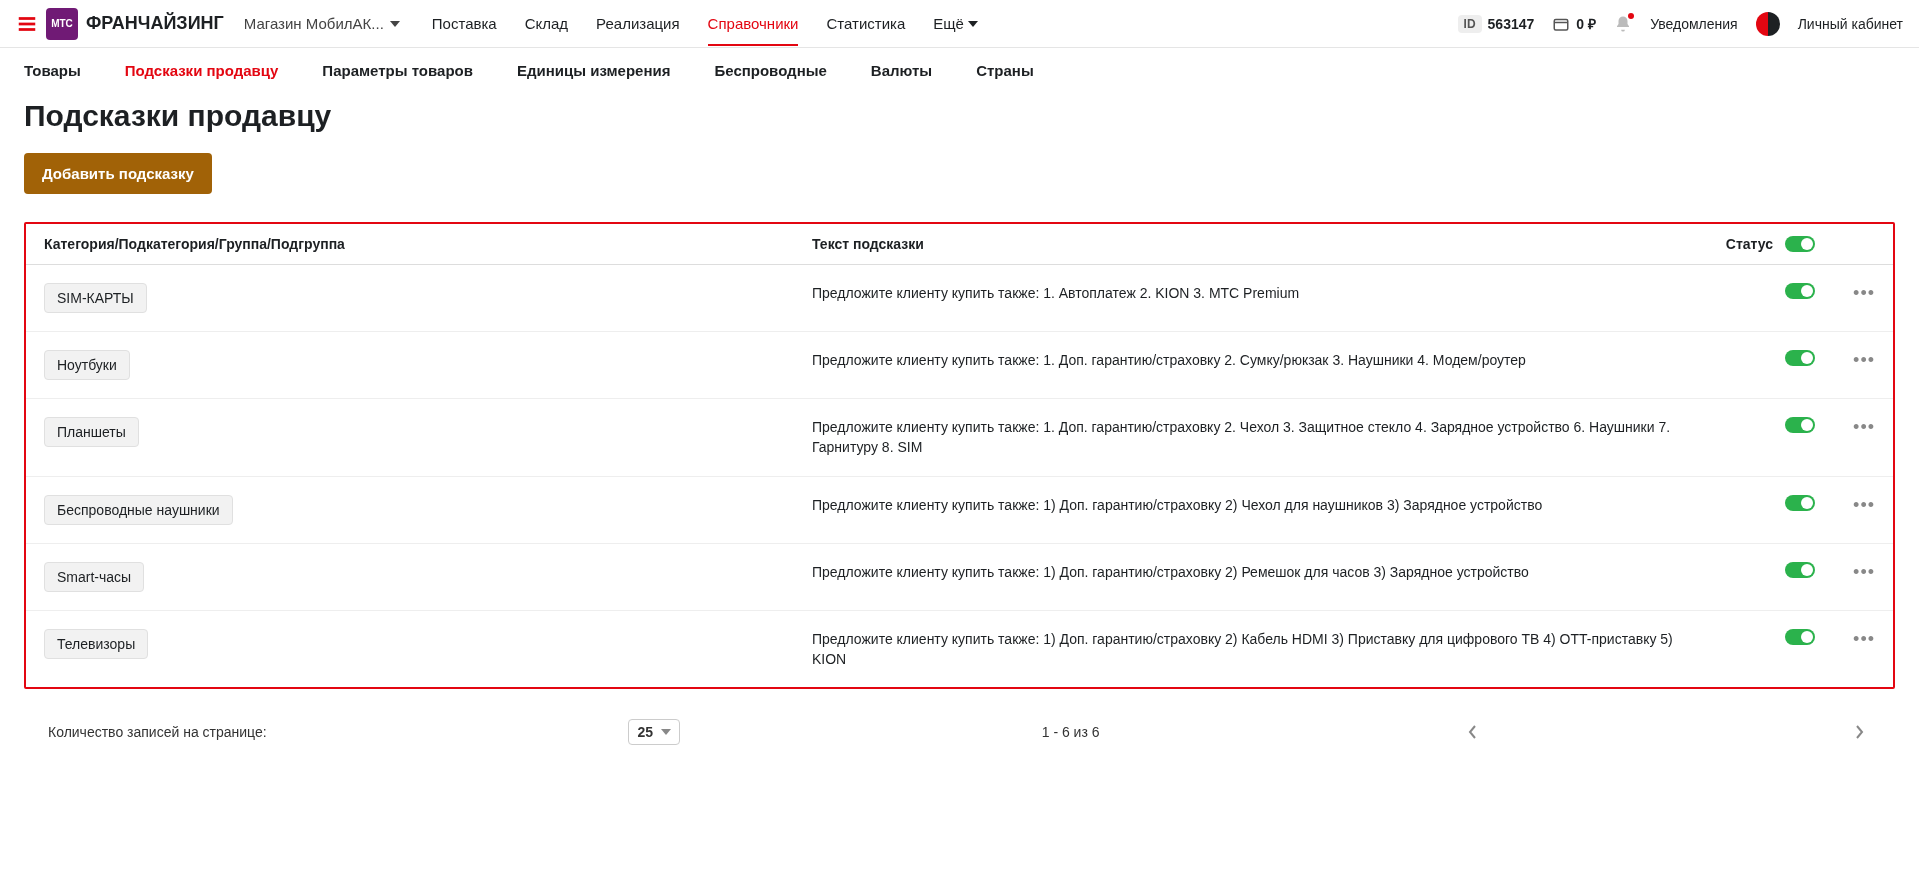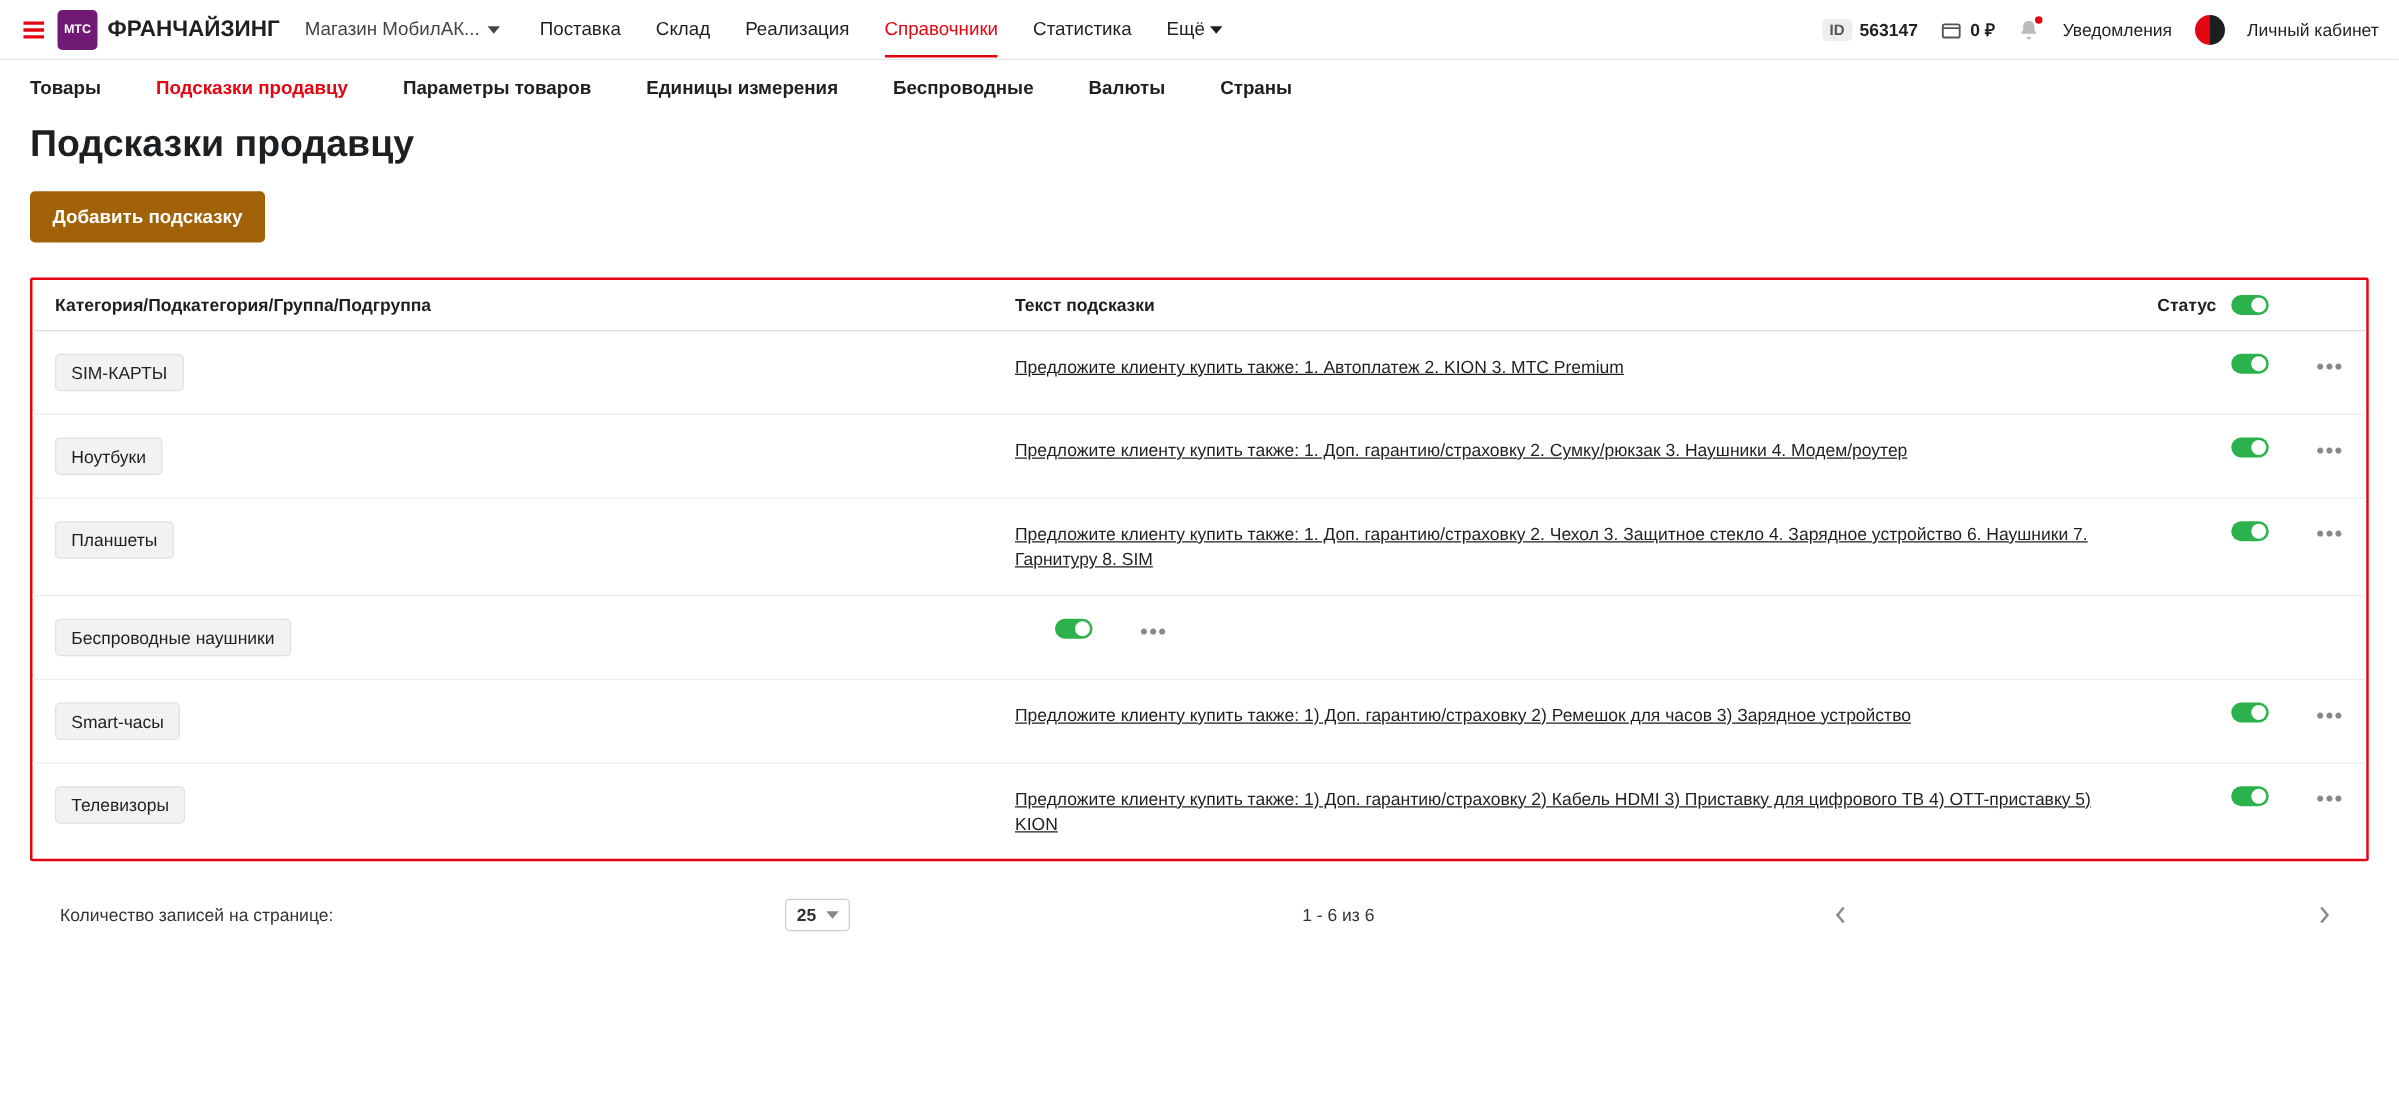--- a/index.html
+++ b/index.html
@@ -39,21 +39,21 @@
 
 .table-wrap { margin-top: 28px; border: 2px solid #e30611; border-radius: 2px; }
 .table-head { display: flex; padding: 12px 18px; border-bottom: 1px solid #ddd; align-items: center; font-weight: 600; font-size: 14px; }
 .col-cat { flex: 0 0 720px; }
 .col-text { flex: 1; margin-left: 48px; }
 .col-status { flex: 0 0 110px; text-align: right; display: flex; align-items: flex-end; justify-content: flex-end; gap: 12px; }
 .col-actions { flex: 0 0 60px; text-align: right; }
 .row { display: flex; padding: 18px 18px; border-bottom: 1px solid #eee; align-items: flex-start; }
 .row:last-child { border-bottom: none; }
 .tag { display: inline-block; background: #f2f2f2; border: 1px solid #e0e0e0; border-radius: 4px; padding: 6px 12px; font-size: 14px; }
-.text-cell { font-size: 14px; line-height: 1.45; color: #1d2023; padding-right: 20px; text-decoration: underline; }
+.text-cell { font-size: 14px; line-height: 1.45; color: #1d2023; padding-right: 20px; }
 
 
 .toggle { width: 30px; height: 16px; border-radius: 10px; background: #2bb24c; position: relative; display: inline-block; }
 .toggle::after { content: ''; position: absolute; width: 12px; height: 12px; border-radius: 50%; background: #fff; top: 2px; right: 2px; }
 .dots { color: #888; font-size: 18px; letter-spacing: 1px; cursor: pointer; }
 
 
 .pagination { display: flex; justify-content: space-between; align-items: center; gap: 14px; padding: 14px 24px; font-size: 14px; color: #333; margin-top: 16px; }
 .page-select { border: 1px solid #ccc; border-radius: 4px; padding: 4px 8px; display: flex; align-items: center; gap: 8px; cursor: pointer; font-weight: 600; }
 .pg-btn { width: 24px; height: 24px; display: flex; align-items: center; justify-content: center; color: #888; cursor: pointer; }
@@ -163,20 +163,21 @@
     <div class="row">
       <div class="col-cat"><span class="tag">Планшеты</span></div>
       <div class="col-text text-cell">Предложите клиенту купить также: 1. Доп. гарантию/страховку 2. Чехол 3. Защитное стекло 4. Зарядное устройство 6. Наушники 7. Гарнитуру 8. SIM</div>
       <div class="col-status">
           <span class="toggle"></span>
         </div>
       <div class="col-actions"><span class="dots">•••</span></div>
     </div>
     <div class="row">
       <div class="col-cat"><span class="tag">Беспроводные наушники</span></div>
+      <div class="col-text text-cell">Предложите клиенту купить также: 1) Доп. гарантию/страховку 2) Чехол для наушников 3) Зарядное устройство</div>
       <div class="col-status">
           <span class="toggle"></span>
         </div>
       <div class="col-actions"><span class="dots">•••</span></div>
     </div>
     <div class="row">
       <div class="col-cat"><span class="tag">Smart-часы</span></div>
       <div class="col-text text-cell">Предложите клиенту купить также: 1) Доп. гарантию/страховку 2) Ремешок для часов 3) Зарядное устройство</div>
       <div class="col-status">
           <span class="toggle"></span>

